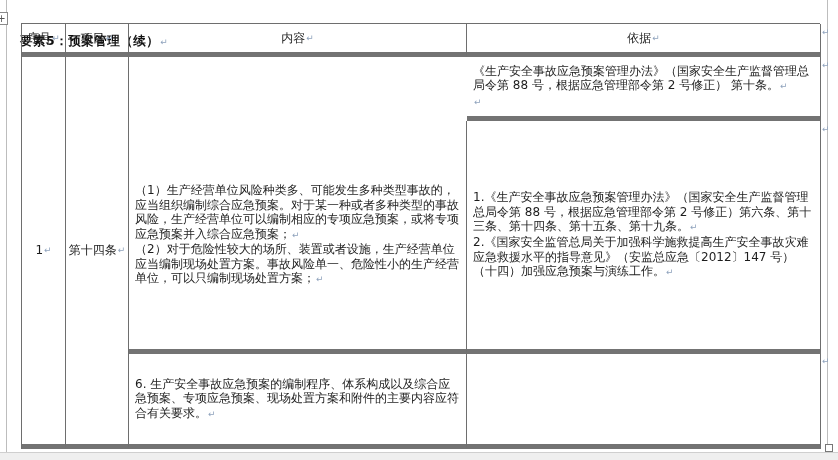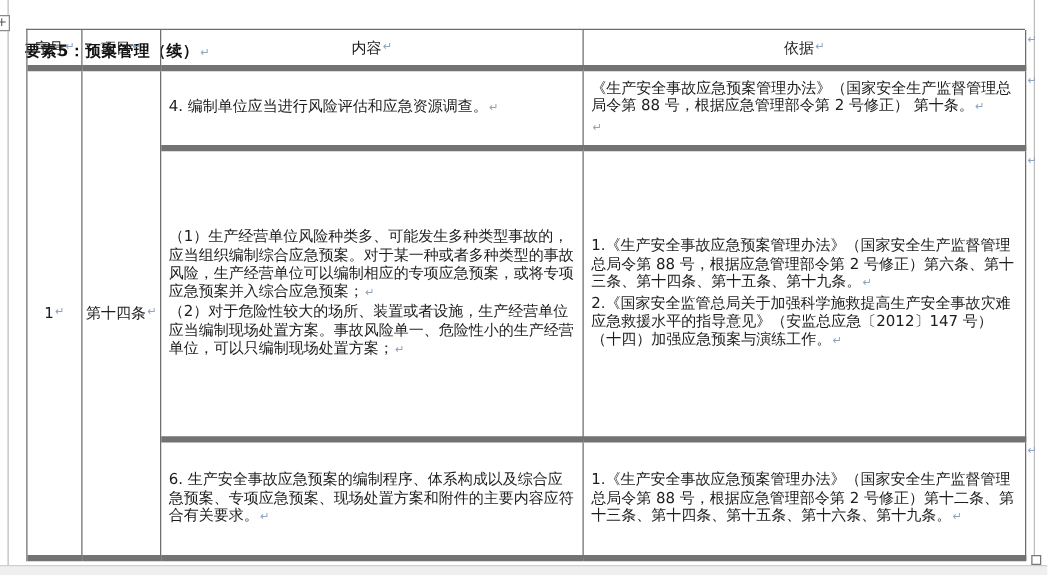--- a/index.html
+++ b/index.html
@@ -79,41 +79,37 @@
 
     <div class="cell ctr span3" style="grid-column:1;">
       <span>1</span>
         <span class="pmark">↵</span>
     </div>
     <div class="cell ctr span3" style="grid-column:2;">
       <span>第十四条</span>
         <span class="pmark">↵</span>
     </div>
 
-    <div class="cell txt" style="grid-column:3; grid-row:2;">
-        <div class="para">4. 编制单位应当进行风险评估和应急资源调查。<span class="pmark">↵</span></div>
-      </div>
     <div class="cell txt" style="grid-column:3; grid-row:3;">
         <div class="para">（1）生产经营单位风险种类多、可能发生多种类型事故的，应当组织编制综合应急预案。对于某一种或者多种类型的事故风险，生产经营单位可以编制相应的专项应急预案，或将专项应急预案并入综合应急预案；<span class="pmark">↵</span></div>
         <div class="para">（2）对于危险性较大的场所、装置或者设施，生产经营单位应当编制现场处置方案。事故风险单一、危险性小的生产经营单位，可以只编制现场处置方案；<span class="pmark">↵</span></div>
       </div>
     <div class="cell txt" style="grid-column:3; grid-row:4;">
         <div class="para">6. 生产安全事故应急预案的编制程序、体系构成以及综合应急预案、专项应急预案、现场处置方案和附件的主要内容应符合有关要求。<span class="pmark">↵</span></div>
       </div>
 
     <div class="cell txt" style="grid-column:4; grid-row:2;">
         <div class="para">《生产安全事故应急预案管理办法》（国家安全生产监督管理总局令第 88 号，根据应急管理部令第 2 号修正） 第十条。<span class="pmark">↵</span></div>
         <div class="para"><span class="pmark">↵</span></div>
       </div>
     <div class="cell txt" style="grid-column:4; grid-row:3;">
         <div class="para">1.《生产安全事故应急预案管理办法》（国家安全生产监督管理总局令第 88 号，根据应急管理部令第 2 号修正）第六条、第十三条、第十四条、第十五条、第十九条。<span class="pmark">↵</span></div>
         <div class="para">2.《国家安全监管总局关于加强科学施救提高生产安全事故灾难应急救援水平的指导意见》（安监总应急〔2012〕147 号）（十四）加强应急预案与演练工作。<span class="pmark">↵</span></div>
       </div>
     <div class="cell txt" style="grid-column:4; grid-row:4;">
-        <div class="para">1.《生产安全事故应急预案管理办法》（国家安全生产监督管理总局令第 88 号，根据应急管理部令第 2 号修正）第十二条、第十三条、第十四条、第十五条、第十六条、第十九条。<span class="pmark">↵</span></div>
       </div>
   </div>
 
   <span class="row-mark rm-0">↵</span>
   <span class="row-mark rm-1">↵</span>
   <span class="row-mark rm-2">↵</span>
   <span class="row-mark rm-3">↵</span>
 
   <div class="resize-handle"></div>
 </div>

